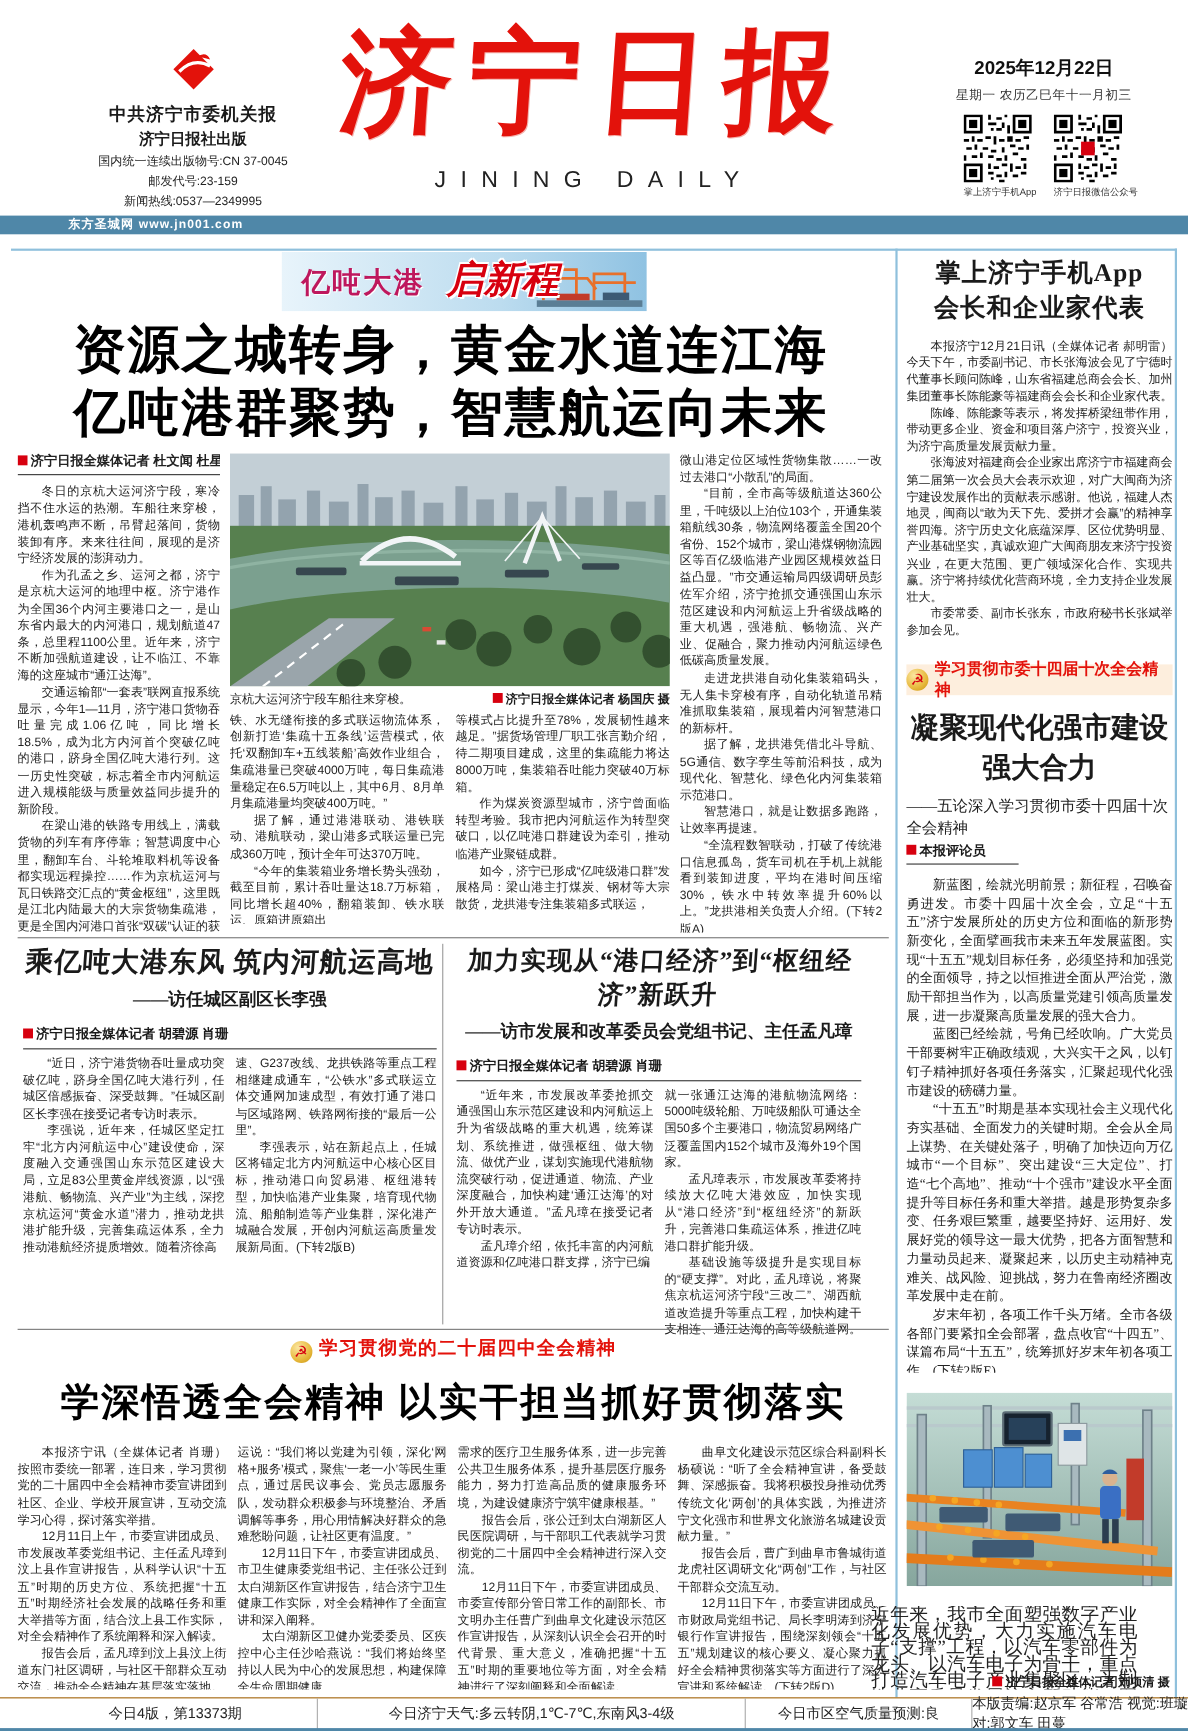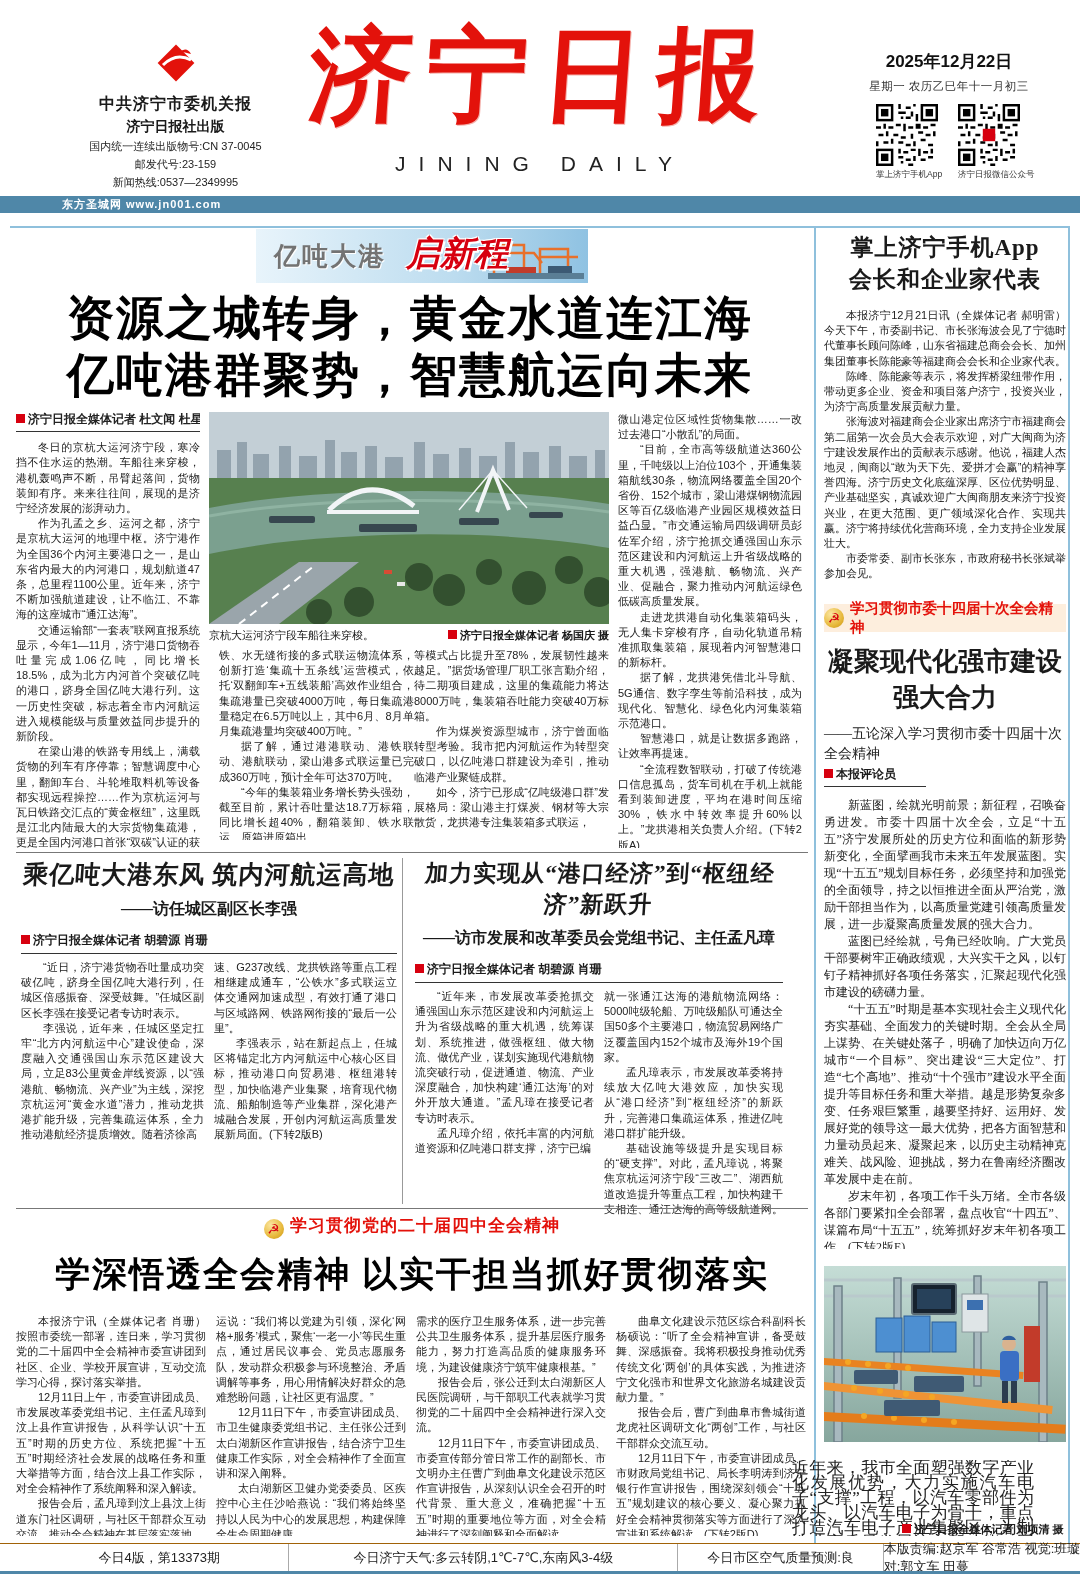--- a/index.html
+++ b/index.html
@@ -24,41 +24,41 @@
   .qr-item svg{width:62px;height:62px;display:block;}
   .qr-label{font-size:8.5px;color:#333;margin-top:3px;white-space:nowrap;}
   .bluebar{position:absolute;left:0;top:196px;width:1080px;height:17px;background:#4f87a8;
       color:#fff;font-size:11px;font-weight:bold;line-height:17px;padding-left:62px;box-sizing:border-box;letter-spacing:1px;}
   .topline{position:absolute;left:10px;top:226px;width:1060px;border-top:2px solid #8fc0dc;}
   .vline-mid{position:absolute;left:814px;top:226px;height:1317px;border-left:2px solid #8fc0dc;}
   .vline-right{position:absolute;left:1068px;top:226px;height:1317px;border-left:2px solid #8fc0dc;}
   
   .lead-banner{position:absolute;left:256px;top:229px;width:332px;height:54px;}
   .lead-banner svg{position:absolute;left:0;top:0;width:100%;height:100%;}
-  .lead-banner .bt{position:absolute;left:18px;top:10px;font-size:26px;font-weight:900;color:#737373;
+  .lead-banner .bt{position:absolute;left:18px;top:10px;font-size:26px;font-weight:900;color:#be185d;
       letter-spacing:2px;text-shadow:1px 1px 0 #fff;}
   .lead-banner .bs{position:absolute;left:150px;top:2px;font-family:"Liberation Serif",serif;font-style:italic;
       font-size:34px;font-weight:bold;color:#d7000f;
       text-shadow:-1px -1px 0 #fff,1px -1px 0 #fff,-1px 1px 0 #fff,2px 2px 0 #fff;}
   .lead-headline{position:absolute;left:20px;top:289px;width:780px;text-align:center;
       font-weight:900;font-size:47px;line-height:57px;letter-spacing:2px;color:#000;}
   .lead-body{position:absolute;left:16px;top:412px;width:792px;height:436px;display:flex;gap:9px;overflow:hidden;}
   .colA{width:184px;overflow:hidden;}
   .colMid{width:400px;}
   .byline{font-size:12px;font-weight:bold;border-bottom:1px solid #333;padding-bottom:4px;margin-bottom:8px;white-space:nowrap;}
   .redsq{display:inline-block;width:9px;height:9px;background:#d7000f;margin-right:3px;}
   .body-txt{font-size:11px;line-height:15.2px;text-align:justify;color:#222;}
   .para{margin:0;text-indent:2em;}
   .ni{text-indent:0;}
   .lead-photo{width:400px;height:212px;overflow:hidden;}
   .lead-photo svg{display:block;width:400px;height:212px;}
   .photo-caption-row{display:flex;justify-content:space-between;align-items:center;height:22px;font-size:11px;}
   .cap-left{font-family:"Liberation Serif",serif;color:#222;}
   .cap-right{font-weight:bold;white-space:nowrap;}
-  .mid-cols{display:flex;height:192px;overflow:hidden;margin-top:2px;justify-content:flex-end;}
+  .mid-cols{display:flex;gap:10px;height:192px;overflow:hidden;margin-top:2px;}
   .mid-col{width:195px;overflow:hidden;}
   .hrule{position:absolute;left:16px;width:792px;border-top:1px solid #777;}
   
   .interviews{position:absolute;left:16px;top:858px;width:792px;height:346px;display:flex;}
   .iv{width:386px;padding:0 5px;box-sizing:border-box;}
   .iv+.iv{border-left:1px solid #999;padding-left:12px;}
   .iv-h{font-family:"Liberation Serif",serif;font-weight:900;font-size:25px;text-align:center;
         letter-spacing:1px;transform:skewX(-4deg);}
   .iv-h2{font-size:23px;}
   .iv-sub{font-family:"Liberation Serif",serif;font-size:16px;font-weight:bold;text-align:center;margin-top:8px;}

